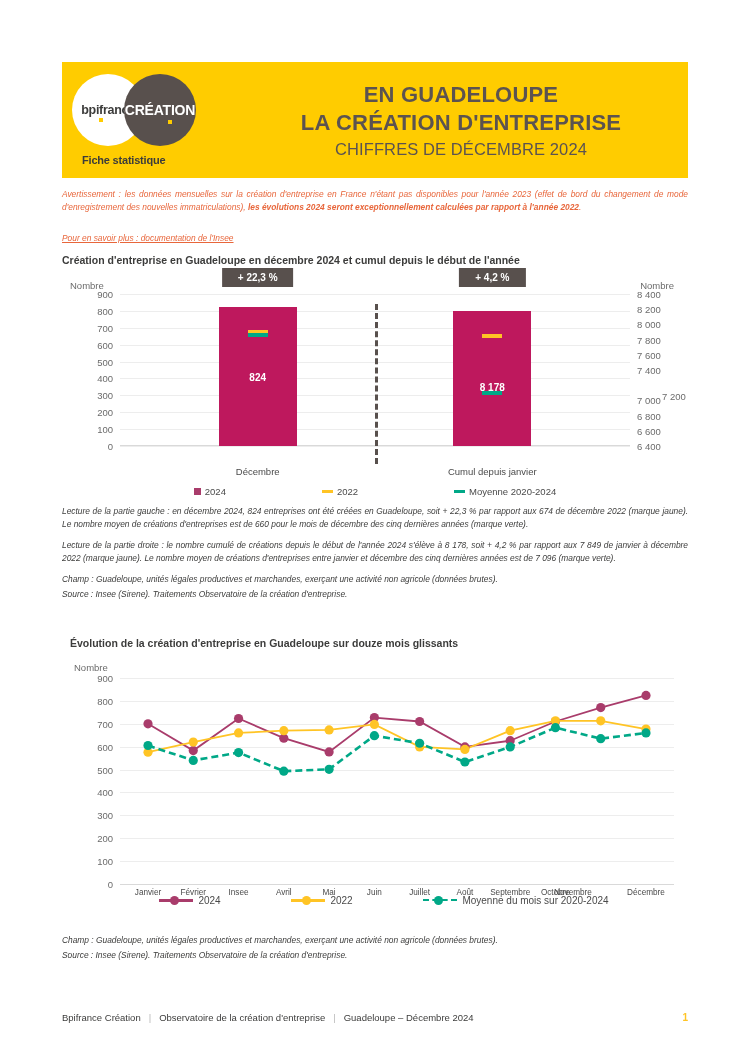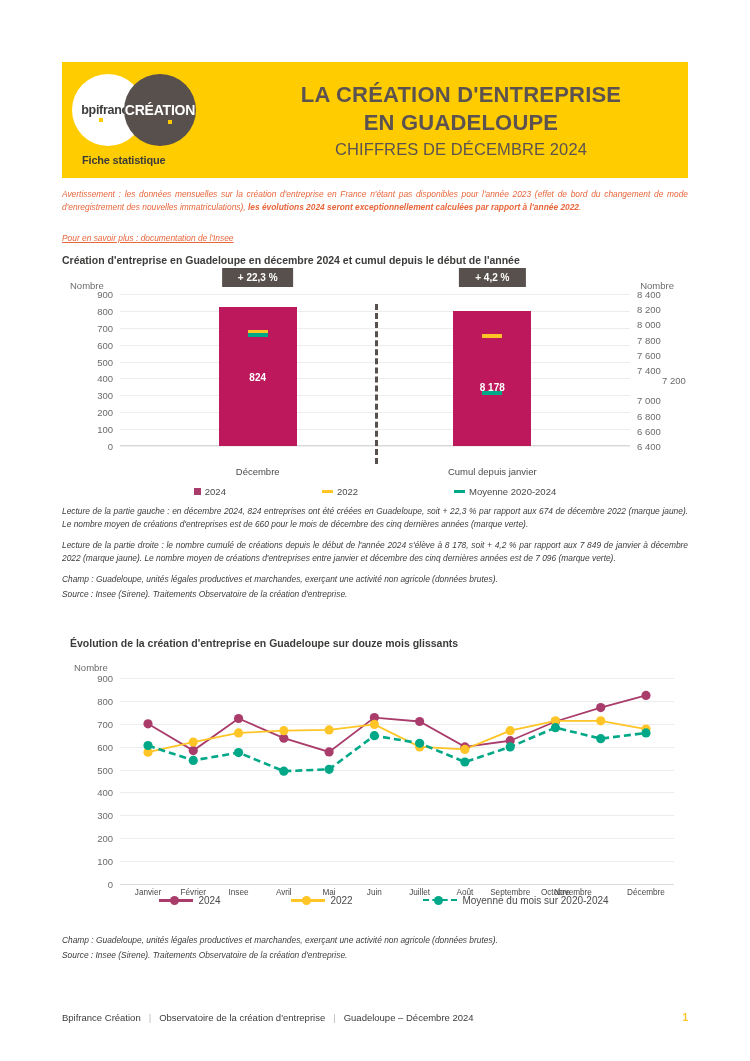--- a/index.html
+++ b/index.html
@@ -194,22 +194,22 @@
         <i class="dot"></i>
       </div>
       <div class="logo-creation">
         <span>CRÉATION</span>
         <i class="dot2"></i>
       </div>
       <div class="fiche">Fiche statistique</div>
     </div>
     <div class="title-zone">
       <div class="title-main">
+        <div>EN GUADELOUPE</div>
         <div>LA CRÉATION D'ENTREPRISE</div>
-        <div>EN GUADELOUPE</div>
       </div>
       <div class="title-sub">CHIFFRES DE DÉCEMBRE 2024</div>
     </div>
   </div>
 
   <div class="warning">
     <span>Avertissement : les données mensuelles sur la création d'entreprise en France n'étant pas disponibles pour l'année 2023 (effet de bord du changement de mode d'enregistrement des nouvelles immatriculations), </span><b>les évolutions 2024 seront exceptionnellement calculées par rapport à l'année 2022</b><span>.</span>
   </div>
   <a class="savoir" href="#">Pour en savoir plus : documentation de l'Insee</a>
 
@@ -238,21 +238,21 @@
         <div class="gridline" style="top: 135.111px;"></div>
         <div class="ytick-l" style="top: 135.111px;">100</div>
         <div class="gridline" style="top: 152px;"></div>
         <div class="ytick-l" style="top: 152px;">0</div>
         <div class="ytick-r" style="top: 0px;">8 400</div>
         <div class="ytick-r" style="top: 15.2px;">8 200</div>
         <div class="ytick-r" style="top: 30.4px;">8 000</div>
         <div class="ytick-r" style="top: 45.6px;">7 800</div>
         <div class="ytick-r" style="top: 60.8px;">7 600</div>
         <div class="ytick-r" style="top: 76px;">7 400</div>
-        <div class="ytick-r" style="top: 86px; margin-left: 32px;">7 200</div>
+        <div class="ytick-r" style="top: 102px; margin-left: 32px;">7 200</div>
         <div class="ytick-r" style="top: 106.4px;">7 000</div>
         <div class="ytick-r" style="top: 121.6px;">6 800</div>
         <div class="ytick-r" style="top: 136.8px;">6 600</div>
         <div class="ytick-r" style="top: 152px;">6 400</div>
         <div class="divider-dash"></div>
         <div class="bar" style="left: 98.7px; top: 12.8356px; height: 139.164px;">
           <div class="bar-value" style="top: 65.4073px;">824</div>
           <div class="mark mark-yellow" style="top: 23.3333px;"></div>
           <div class="mark mark-green" style="top: 25.6978px;"></div>
         </div>

